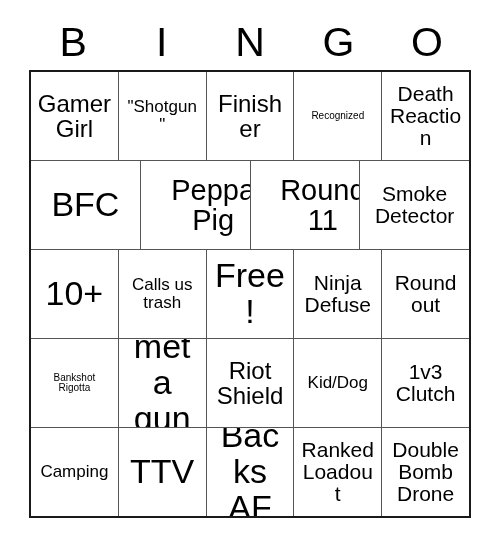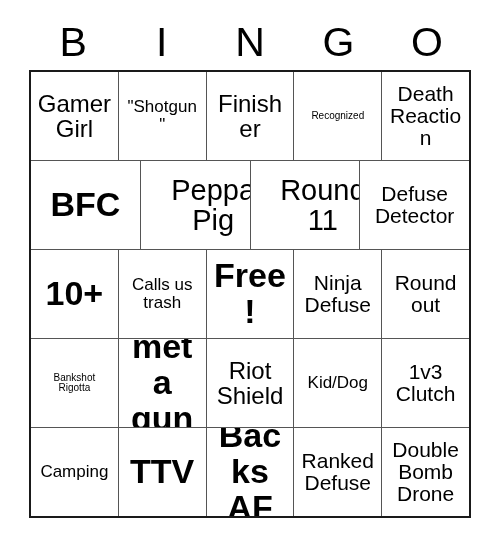--- a/index.html
+++ b/index.html
@@ -78,21 +78,21 @@
     border-right: none;
   }
   .cell-text {
     display: block;
     width: 100%;
     line-height: 1.05;
     word-wrap: break-word;
   }
 
   
-  .fs-xxl { font-size: 34px; font-weight: bold; }
+  .fs-xxl { font-size: 34px; }
   .fs-xl  { font-size: 29px; margin-left: 36px; }
   .fs-lg  { font-size: 24px; }
   .fs-md  { font-size: 21px; }
   .fs-sm  { font-size: 17px; }
   .fs-xs  { font-size: 10px; }
 </style>
 </head>
 <body>
 
 <div id="bingo-card">
@@ -129,21 +129,21 @@
       <div class="cell">
           <span class="cell-text fs-xxl">BFC</span>
         </div>
       <div class="cell">
           <span class="cell-text fs-xl">Peppa Pig</span>
         </div>
       <div class="cell">
           <span class="cell-text fs-xl">Round 11</span>
         </div>
       <div class="cell">
-          <span class="cell-text fs-md">Defuse Detector</span>
+          <span class="cell-text fs-md">Smoke Detector</span>
         </div>
     </div>
 
     <div class="grid-row">
       <div class="cell">
           <span class="cell-text fs-xxl">10+</span>
         </div>
       <div class="cell">
           <span class="cell-text fs-sm">Calls us trash</span>
         </div>
@@ -180,21 +180,21 @@
       <div class="cell">
           <span class="cell-text fs-sm">Camping</span>
         </div>
       <div class="cell">
           <span class="cell-text fs-xxl">TTV</span>
         </div>
       <div class="cell">
           <span class="cell-text fs-xxl">Backs AF</span>
         </div>
       <div class="cell">
-          <span class="cell-text fs-md">Ranked Defuse</span>
+          <span class="cell-text fs-md">Ranked Loadout</span>
         </div>
       <div class="cell">
           <span class="cell-text fs-md">Double Bomb Drone</span>
         </div>
     </div>
 
   </div>
 </div>
 
 </body></html>

